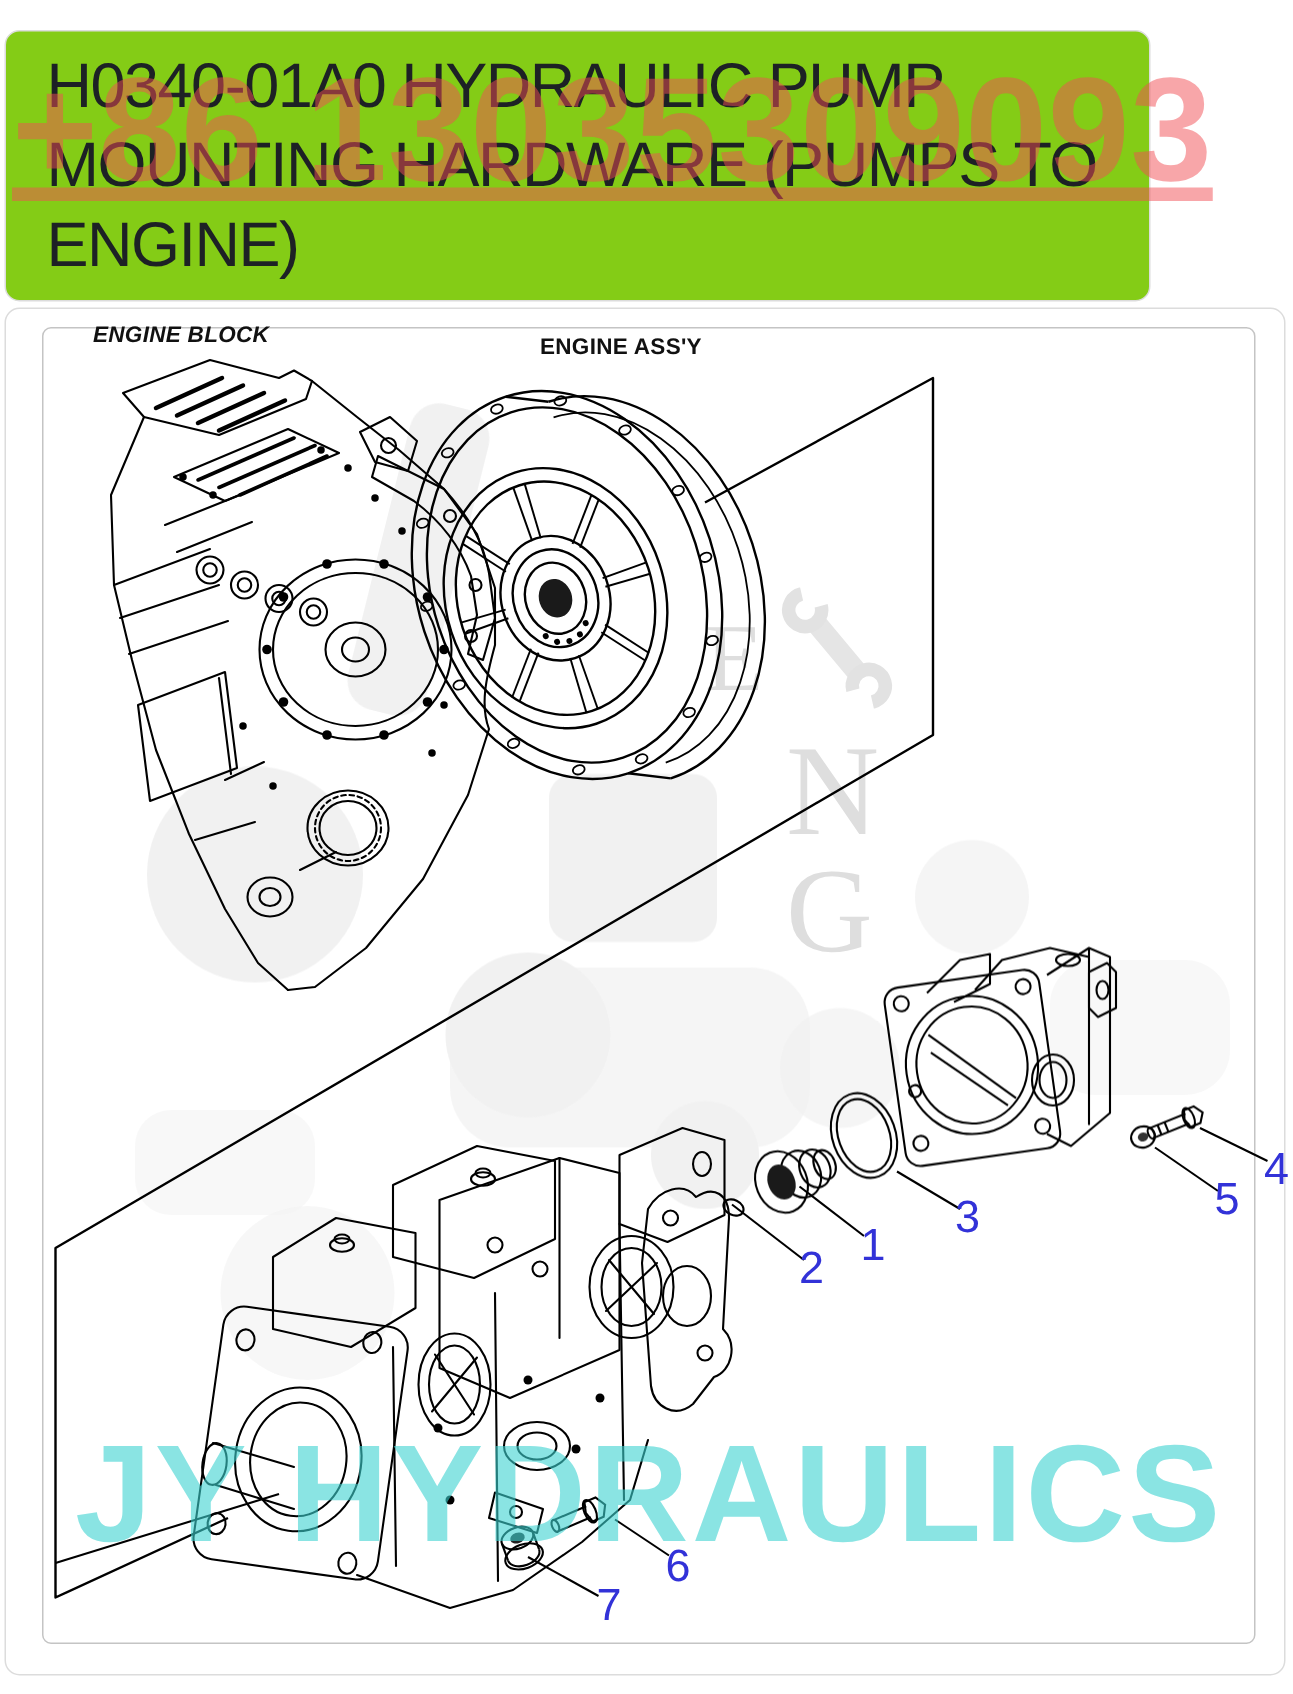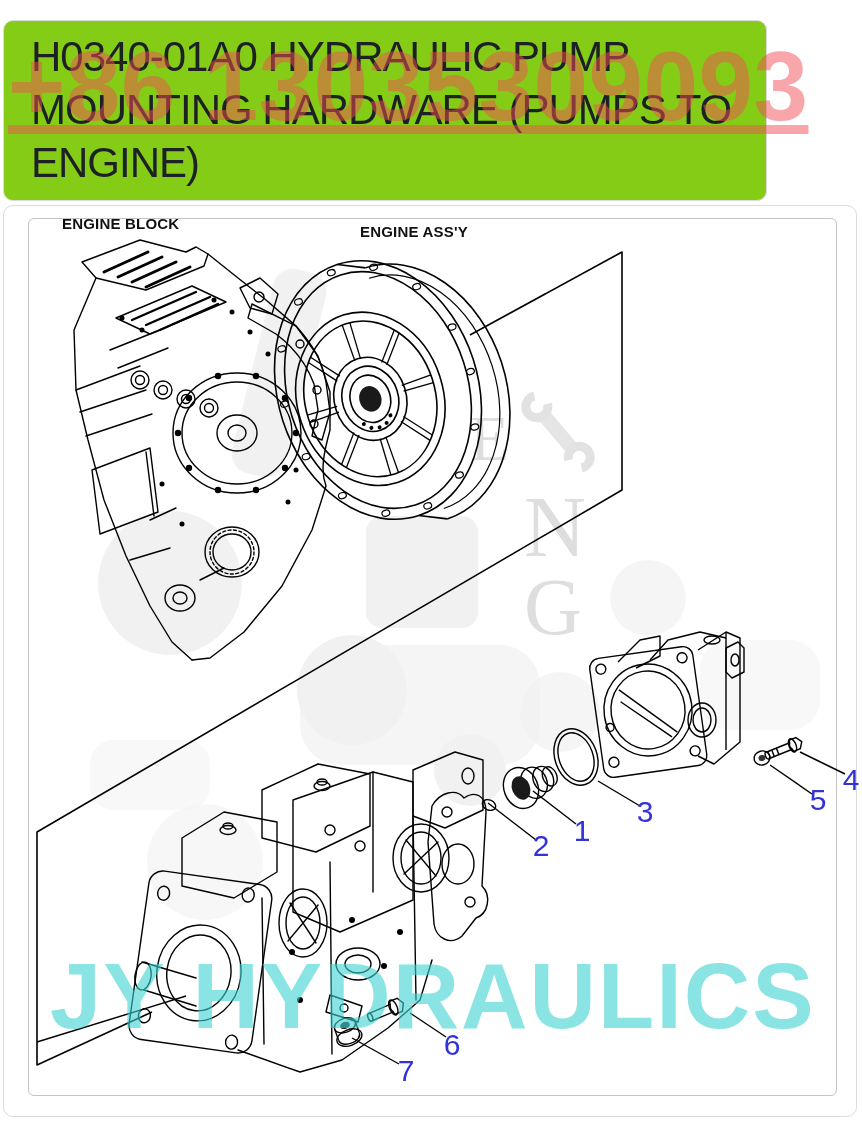--- a/index.html
+++ b/index.html
@@ -38,21 +38,21 @@
   }
   .figure-box{
     position:absolute;left:28px;top:218px;width:809px;height:878px;
     background:#ffffff;border:1px solid #c4c4c4;border-radius:6px;
     box-sizing:border-box;
   }
   .fig-label{
     position:absolute;z-index:10;font-weight:700;font-size:15px;
     letter-spacing:0.2px;color:#111;white-space:nowrap;
   }
-  .lbl-engine{left:62px;top:215px;}
+  .lbl-engine{left:62px;top:215px;font-style:italic;}
   .lbl-damper{left:360px;top:223px;}
   .drawing-svg{position:absolute;left:0;top:0;z-index:5;pointer-events:none;}
   .callout{
     position:absolute;z-index:12;transform:translate(-50%,-50%);
     font-size:30px;color:#3232d8;line-height:1;cursor:pointer;
   }
   .c1{left:582px;top:831px;} .c2{left:541px;top:846px;} .c3{left:645px;top:812px;}
   .c4{left:851px;top:780px;} .c5{left:818px;top:800px;} .c6{left:452px;top:1045px;}
   .c7{left:406px;top:1071px;}
 </style>

